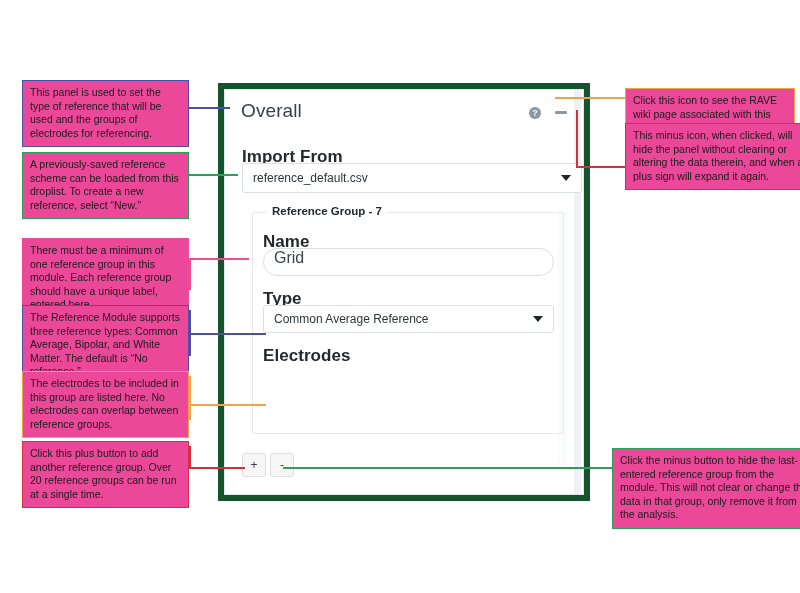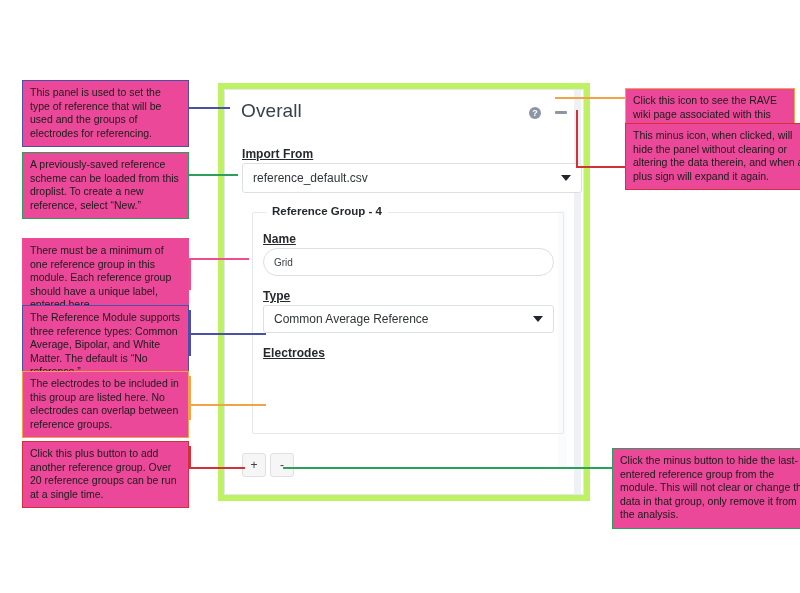--- a/index.html
+++ b/index.html
@@ -37,21 +37,21 @@
     z-index: 5;
   }
 
   
   #panel-wrap {
     position: absolute;
     left: 218px;
     top: 83px;
     width: 372px;
     height: 418px;
-    background: #bef264;
+    background: #14532d;
     box-sizing: border-box;
     padding: 6px;
     z-index: 2;
   }
   #panel-card {
     position: relative;
     width: 100%;
     height: 100%;
     background: #ffffff;
     border: 1px solid #e3e6ec;
@@ -93,36 +93,34 @@
     right: 16px;
     top: 21px;
     width: 12px;
     height: 3px;
     background: #8d96a4;
     border-radius: 1px;
     cursor: pointer;
   }
 
   .field-label {
-    font-size: 12px;
+    font-size: 17px;
     font-weight: bold;
     color: #25292e;
     letter-spacing: 0.05px;
-    text-decoration: underline;
   }
 
   .input-box {
     box-sizing: border-box;
     background: #ffffff;
     border: 1px solid #dcdfe3;
     border-radius: 14px;
-    font-size: 10px;
+    font-size: 16px;
     color: #3d4349;
     display: flex;
-    align-items: center;
     padding: 0 10px;
   }
   .select-box {
     box-sizing: border-box;
     background: #ffffff;
     border: 1px solid #dcdfe3;
     border-radius: 3px;
     font-size: 12px;
     color: #2f3439;
     display: flex;
@@ -226,21 +224,21 @@
 
     <div id="import-label" class="field-label">Import From</div>
     <div id="import-select" class="select-box">
       <span>reference_default.csv</span>
       <span class="caret"></span>
     </div>
 
     <div id="inner-scroll-track"></div>
 
     <div id="group-fieldset">
-      <div id="group-legend">Reference Group - 4</div>
+      <div id="group-legend">Reference Group - 7</div>
 
       <div id="name-label" class="field-label">Name</div>
       <div id="name-input" class="input-box">
         <span>Grid</span>
       </div>
 
       <div id="type-label" class="field-label">Type</div>
       <div id="type-select" class="select-box">
         <span>Common Average Reference</span>
         <span class="caret"></span>

